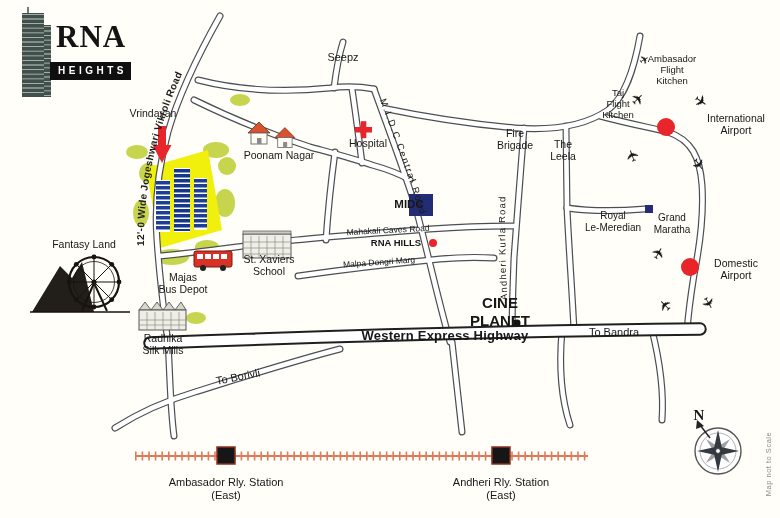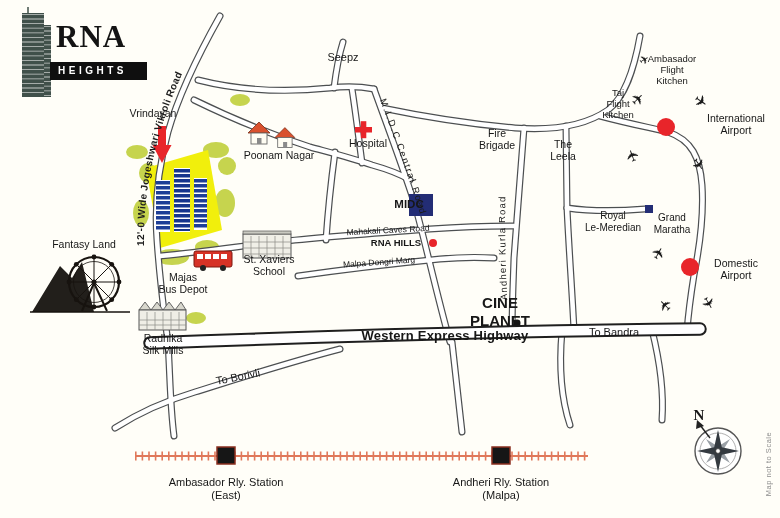--- a/index.html
+++ b/index.html
@@ -8,21 +8,21 @@
   .base{position:absolute;left:0;top:0}
   .lbl{position:absolute;width:max-content;transform:translate(-50%,-50%);font-size:10.5px;line-height:1.18;color:#171717;text-align:center;white-space:pre-line}
   .b{font-weight:bold}
   .s85{font-size:8.5px}.s9{font-size:15px}.s95{font-size:9.5px}.s10{font-size:10px}.s11{font-size:11px}
   .weh{font-size:13px;letter-spacing:.2px}
   .midcL{font-size:11.5px}
   .note{font-size:7.5px;color:#8c8c8c;letter-spacing:.5px}
   .nletter{font-family:"Liberation Serif",serif;font-weight:bold;font-size:15px}
   .logo{position:absolute;left:14px;top:5px;width:112px;height:102px}
   .logo-rna{position:absolute;left:42px;top:14px;font-family:Liberation Serif, serif;font-weight:bold;font-size:31px;letter-spacing:1px;color:#141414}
-  .logo-heights{position:absolute;left:36px;top:57px;background:#0f0f0f;color:#fff;font-size:10px;font-weight:bold;letter-spacing:3.5px;padding:3px 20px 4px 8px}
+  .logo-heights{position:absolute;left:36px;top:57px;background:#0f0f0f;color:#fff;font-size:10px;font-weight:bold;letter-spacing:3.5px;padding:3px 4px 4px 8px}
   svg text{font-family:"Liberation Sans",sans-serif}
 </style>
 </head>
 <body>
 
 <div class="stage">
 
   <svg class="base" width="780" height="518" viewBox="0 0 780 518" xmlns="http://www.w3.org/2000/svg">
 
     <g fill="#c6d44e">
@@ -237,21 +237,21 @@
     </text>
     <text font-size="9.5" fill="#1c1c1c" letter-spacing="1.2">
       <textPath href="#p-ak" startOffset="14">Andheri Kurla Road</textPath>
     </text>
   </svg>
 
   <div class="lbl s11" style="left:343px;top:57px">Seepz</div>
   <div class="lbl" style="left:153px;top:113px">Vrindavan</div>
   <div class="lbl" style="left:279px;top:155px">Poonam Nagar</div>
   <div class="lbl" style="left:368px;top:143px">Hospital</div>
-  <div class="lbl" style="left:497px;top:139px">Fire
+  <div class="lbl" style="left:515px;top:139px">Fire
 Brigade</div>
   <div class="lbl s95" style="left:618px;top:104px">Taj
 Flight
 Kitchen</div>
   <div class="lbl s95" style="left:672px;top:70px">Ambasador
 Flight
 Kitchen</div>
   <div class="lbl" style="left:736px;top:124px">International
 Airport</div>
   <div class="lbl" style="left:563px;top:150px">The
@@ -276,21 +276,21 @@
 
   <div class="lbl b weh" style="left:445px;top:336px">Western Express Highway</div>
   <div class="lbl s11" style="left:614px;top:332px">To Bandra</div>
   <div class="lbl s11" style="left:238px;top:377px;transform:translate(-50%,-50%) rotate(-11deg)">To Borivli</div>
   <div class="lbl s85" style="left:388px;top:230px;transform:translate(-50%,-50%) rotate(-3deg)">Mahakali Caves Road</div>
   <div class="lbl s85" style="left:379px;top:262px;transform:translate(-50%,-50%) rotate(-4deg)">Malpa Dongri Marg</div>
 
   <div class="lbl s11" style="left:226px;top:489px">Ambasador Rly. Station
 (East)</div>
   <div class="lbl s11" style="left:501px;top:489px">Andheri Rly. Station
-(Malpa)</div>
+(East)</div>
 
   <div class="lbl nletter" style="left:699px;top:416px">N</div>
   <div class="lbl note" style="left:769px;top:464px;transform:translate(-50%,-50%) rotate(-90deg)">Map not to Scale</div>
 
   <div class="logo">
     <svg width="50" height="98">
       <line x1="14" y1="8" x2="14" y2="2" stroke="#40504a" stroke-width="1.5"></line>
       <rect x="8" y="8" width="22" height="84" fill="#40504a"></rect>
       <line x1="19" y1="9" x2="19" y2="91" stroke="#ffffff" stroke-width="22" stroke-dasharray="0.8 3.8" opacity="0.7"></line>
       <rect x="30" y="20" width="7" height="72" fill="#40504a"></rect>

